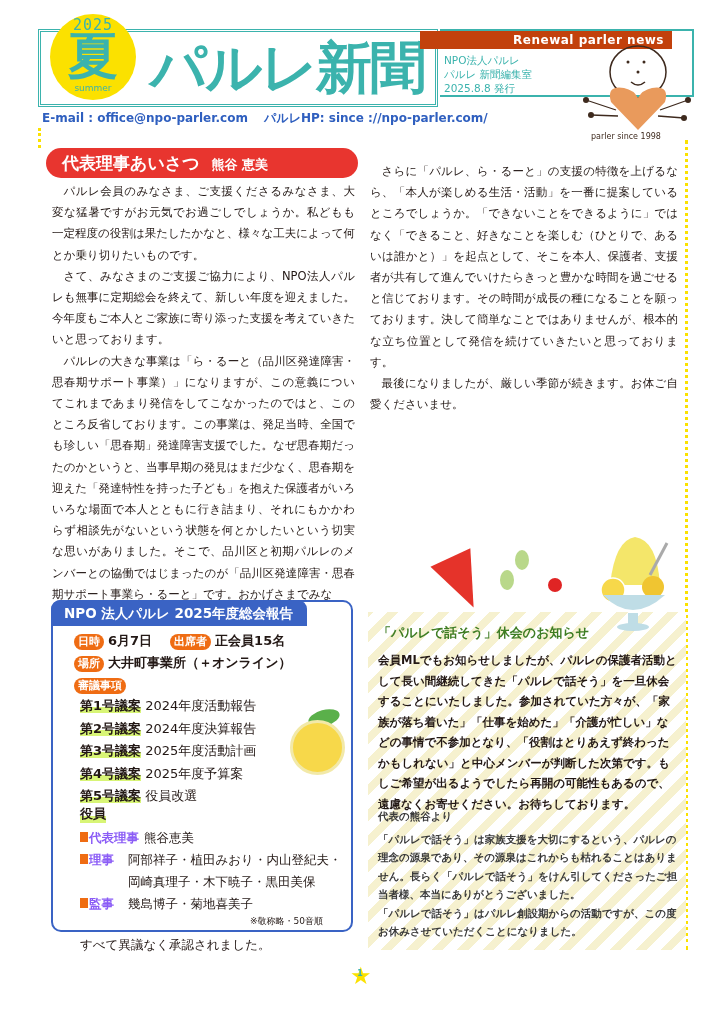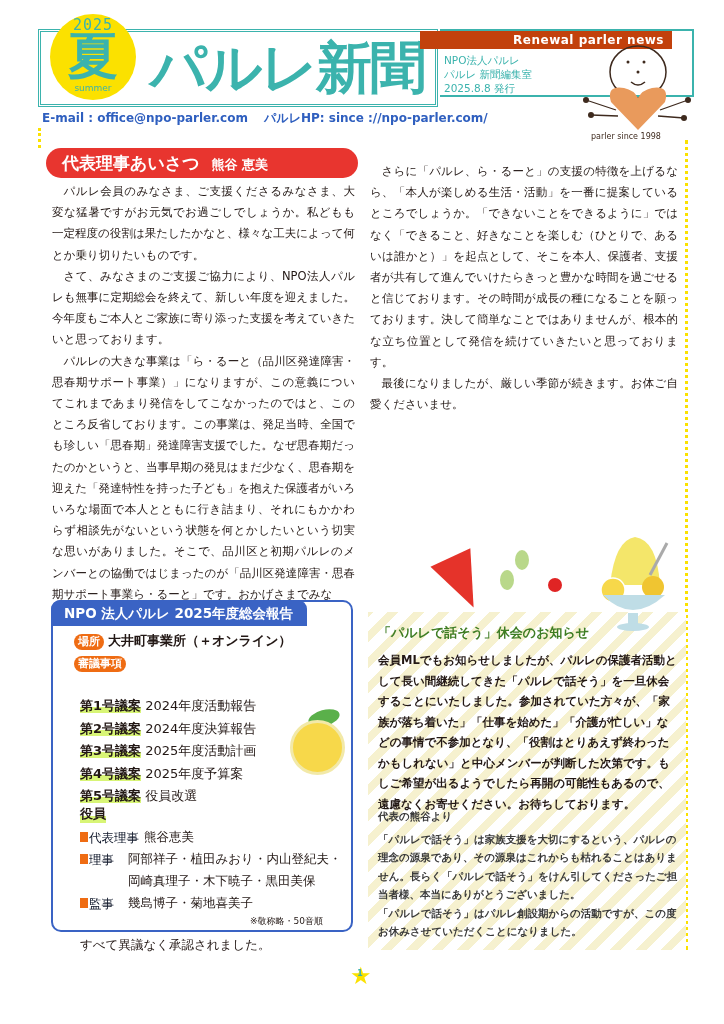--- a/index.html
+++ b/index.html
@@ -37,23 +37,23 @@
 .tag{display:inline-block;background:#ef6c13;color:#fff;font-size:11px;font-weight:bold;border-radius:8px;padding:0 4px;line-height:16px;margin-right:4px;}
 .row{font-size:13px;font-weight:bold;line-height:22px;white-space:nowrap;}
 #report-meta{left:74px;top:630px;}
 #report-meta .v{margin-right:18px;}
 #agenda{left:80px;top:695px;}
 .agenda-item{font-size:13px;line-height:22.5px;white-space:nowrap;}
 .agenda-item .lbl{background:linear-gradient(transparent 60%,#d8f576 60%);font-weight:bold;}
 #officers{left:80px;top:803px;}
 #officers .title{font-size:13px;font-weight:bold;background:linear-gradient(transparent 60%,#d8f576 60%);display:inline-block;margin-bottom:4px;}
 .off-row{display:flex;font-size:12.5px;line-height:22px;}
-.off-role{color:#0f172a;font-weight:normal;width:64px;white-space:nowrap;}
+.off-role{color:#8b5cf6;font-weight:bold;width:64px;white-space:nowrap;}
 .off-role::before{content:"";display:inline-block;width:8px;height:10px;background:#ef6c13;margin-right:1px;}
-.off-names{white-space:nowrap;font-family:Liberation Mono, monospace;}
+.off-names{white-space:nowrap;}
 #note{left:250px;top:915px;font-size:9px;}
 #approved{left:80px;top:937px;font-size:12.5px;}
 #lemon{left:290px;top:720px;width:55px;height:55px;border-radius:50%;background:#f7d84a;border:3px solid #f2e9a8;}
 #leaf{left:308px;top:710px;width:32px;height:16px;background:#5ab04a;border-radius:50% 50% 50% 0;transform:rotate(-15deg);}
 
 #notice-bg{left:368px;top:612px;width:318px;height:338px;background:repeating-linear-gradient(-45deg,#fff 0 10px,#f6f1cf 10px 18px);}
 #notice-title{left:378px;top:624px;color:#3e7d24;font-size:13px;font-weight:bold;}
 #notice-body{left:378px;top:650px;width:300px;font-size:11.5px;line-height:20.5px;font-weight:bold;color:#231815;}
 #rep-sign{left:378px;top:810px;font-size:10.5px;font-weight:bold;color:#3a3a3a;}
 #rep-body{left:378px;top:830px;width:300px;font-size:10.5px;line-height:18.4px;font-weight:bold;color:#3a3a3a;}
@@ -117,20 +117,21 @@
   <p>パルレの大きな事業は「ら・るーと（品川区発達障害・思春期サポート事業）」になりますが、この意義についてこれまであまり発信をしてこなかったのではと、このところ反省しております。この事業は、発足当時、全国でも珍しい「思春期」発達障害支援でした。なぜ思春期だったのかというと、当事早期の発見はまだ少なく、思春期を迎えた「発達特性を持った子ども」を抱えた保護者がいろいろな場面で本人とともに行き詰まり、それにもかかわらず相談先がないという状態を何とかしたいという切実な思いがありました。そこで、品川区と初期パルレのメンバーとの協働ではじまったのが「品川区発達障害・思春期サポート事業ら・るーと」です。おかげさまでみな</p>
 </div>
 <div id="greet-col2" class="abs body-text">
   <p>さらに「パルレ、ら・るーと」の支援の特徴を上げるなら、「本人が楽しめる生活・活動」を一番に提案しているところでしょうか。「できないことをできるように」ではなく「できること、好きなことを楽しむ（ひとりで、あるいは誰かと）」を起点として、そこを本人、保護者、支援者が共有して進んでいけたらきっと豊かな時間を過ごせると信じております。その時間が成長の種になることを願っております。決して簡単なことではありませんが、根本的な立ち位置として発信を続けていきたいと思っております。</p>
   <p>最後になりましたが、厳しい季節が続きます。お体ご自愛くださいませ。</p>
 </div>
 
 <div id="report" class="abs"></div>
 <div id="report-head" class="abs">NPO 法人パルレ 2025年度総会報告</div>
 <div id="report-meta" class="abs">
+  <div class="row"><span class="tag">日時</span><span class="v">6月7日</span><span class="tag">出席者</span><span>正会員15名</span></div>
   <div class="row"><span class="tag">場所</span><span>大井町事業所（＋オンライン）</span></div>
   <div class="row"><span class="tag">審議事項</span></div>
 </div>
 <div id="agenda" class="abs">
   <div class="agenda-item"><span class="lbl">第1号議案</span> <span>2024年度活動報告</span></div>
   <div class="agenda-item"><span class="lbl">第2号議案</span> <span>2024年度決算報告</span></div>
   <div class="agenda-item"><span class="lbl">第3号議案</span> <span>2025年度活動計画</span></div>
   <div class="agenda-item"><span class="lbl">第4号議案</span> <span>2025年度予算案</span></div>
   <div class="agenda-item"><span class="lbl">第5号議案</span> <span>役員改選</span></div>
 </div>

